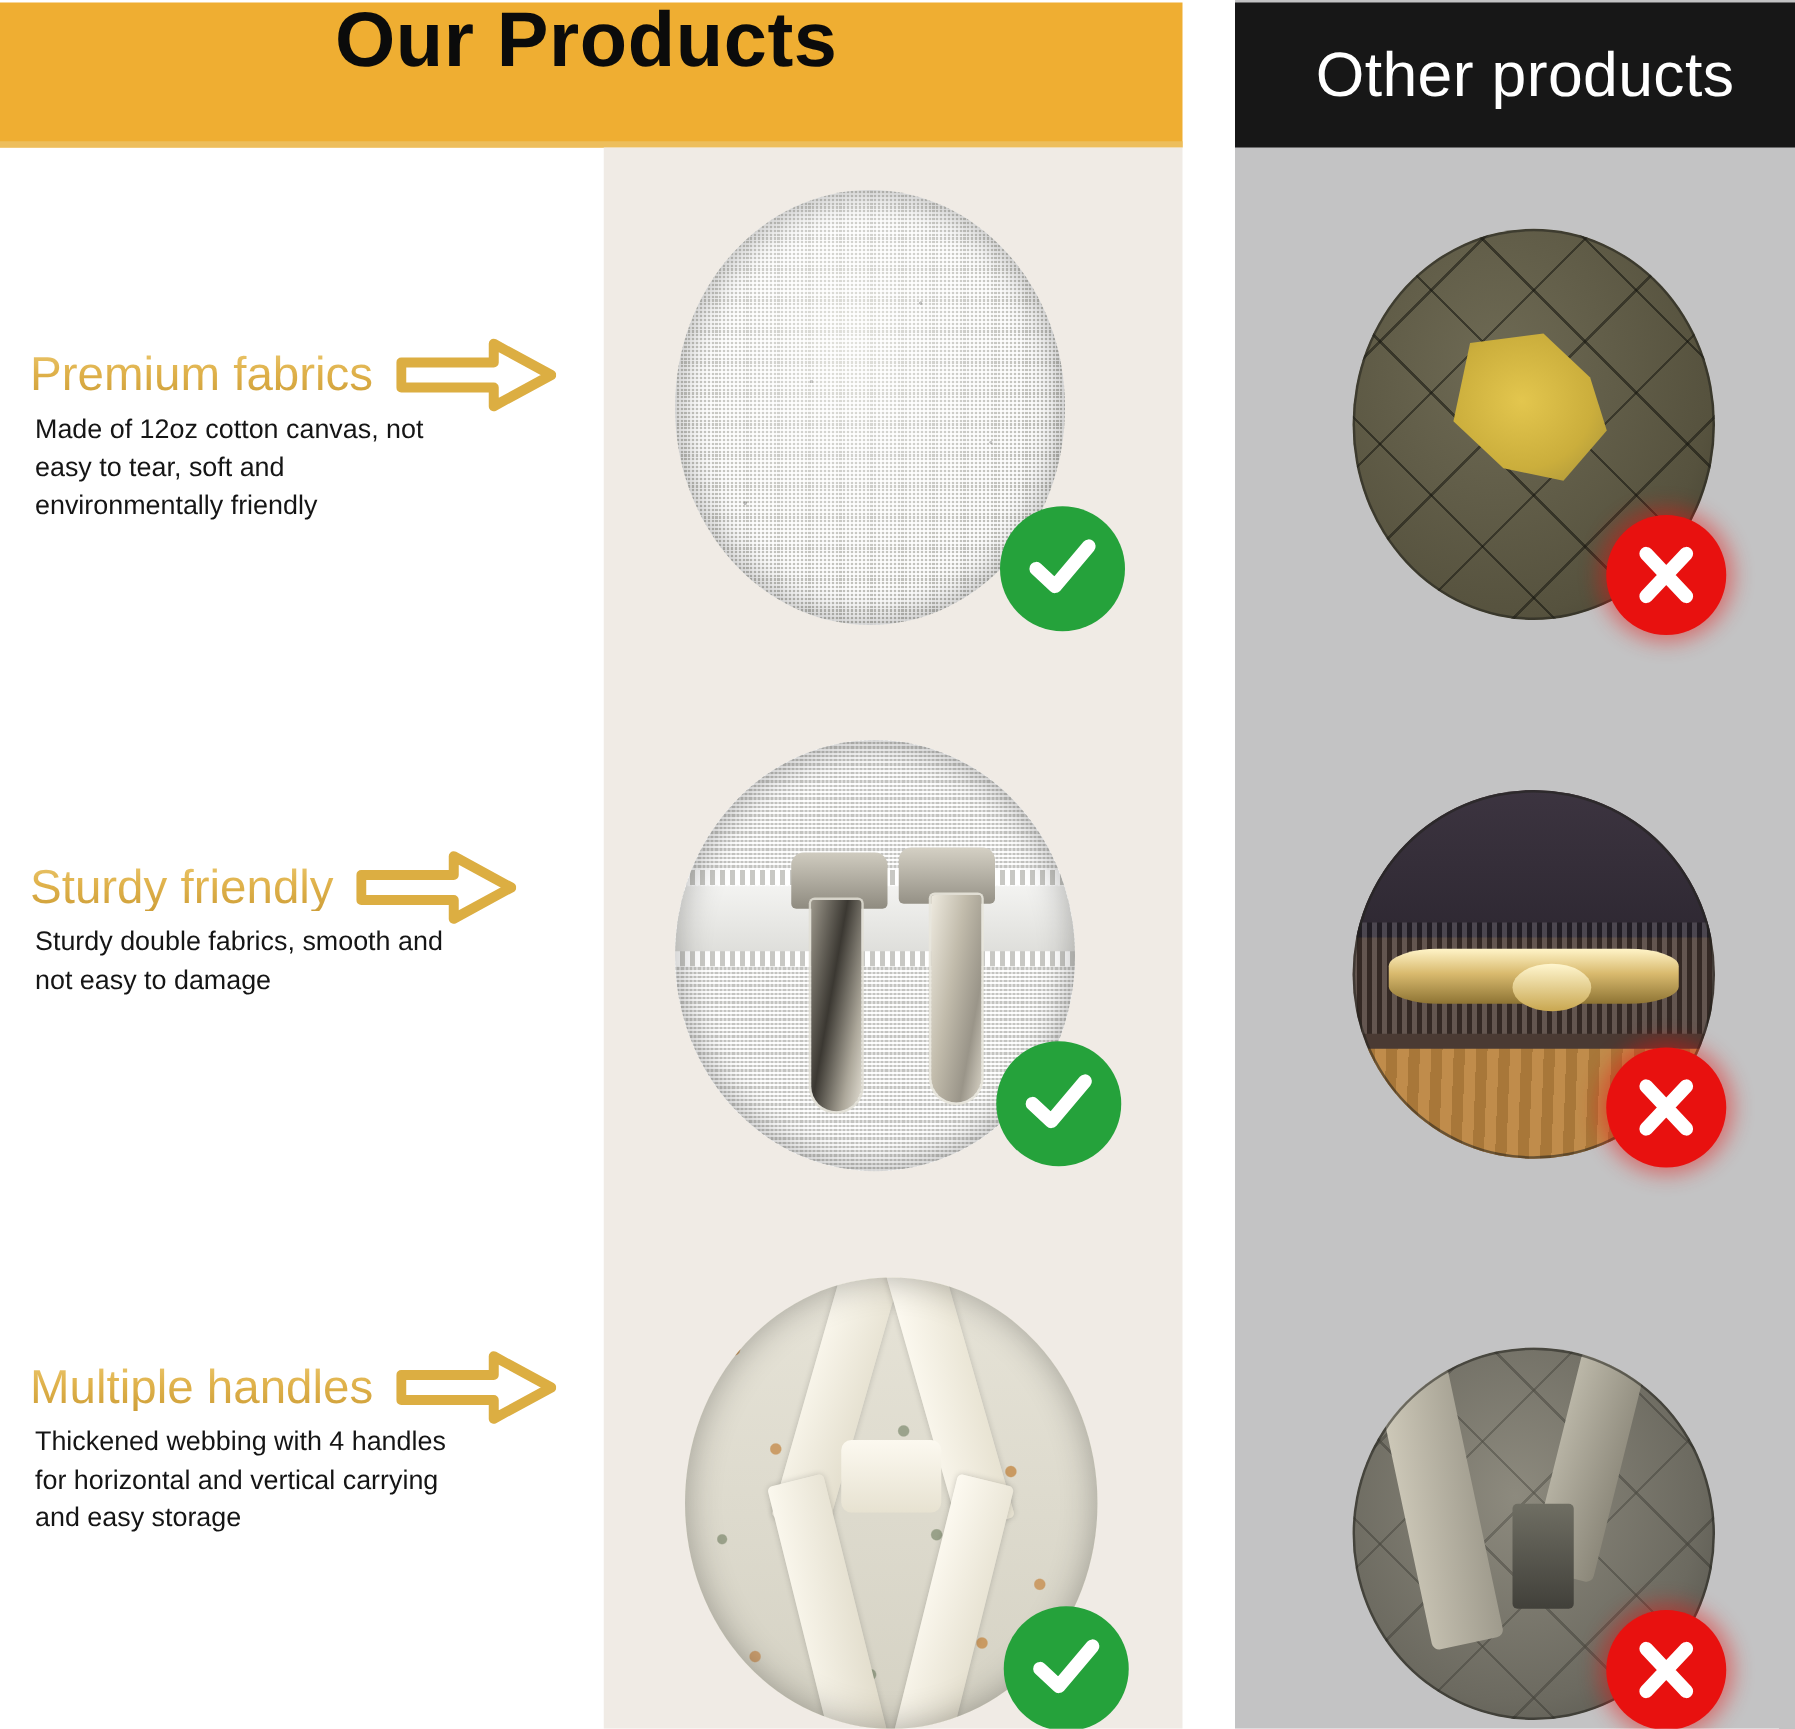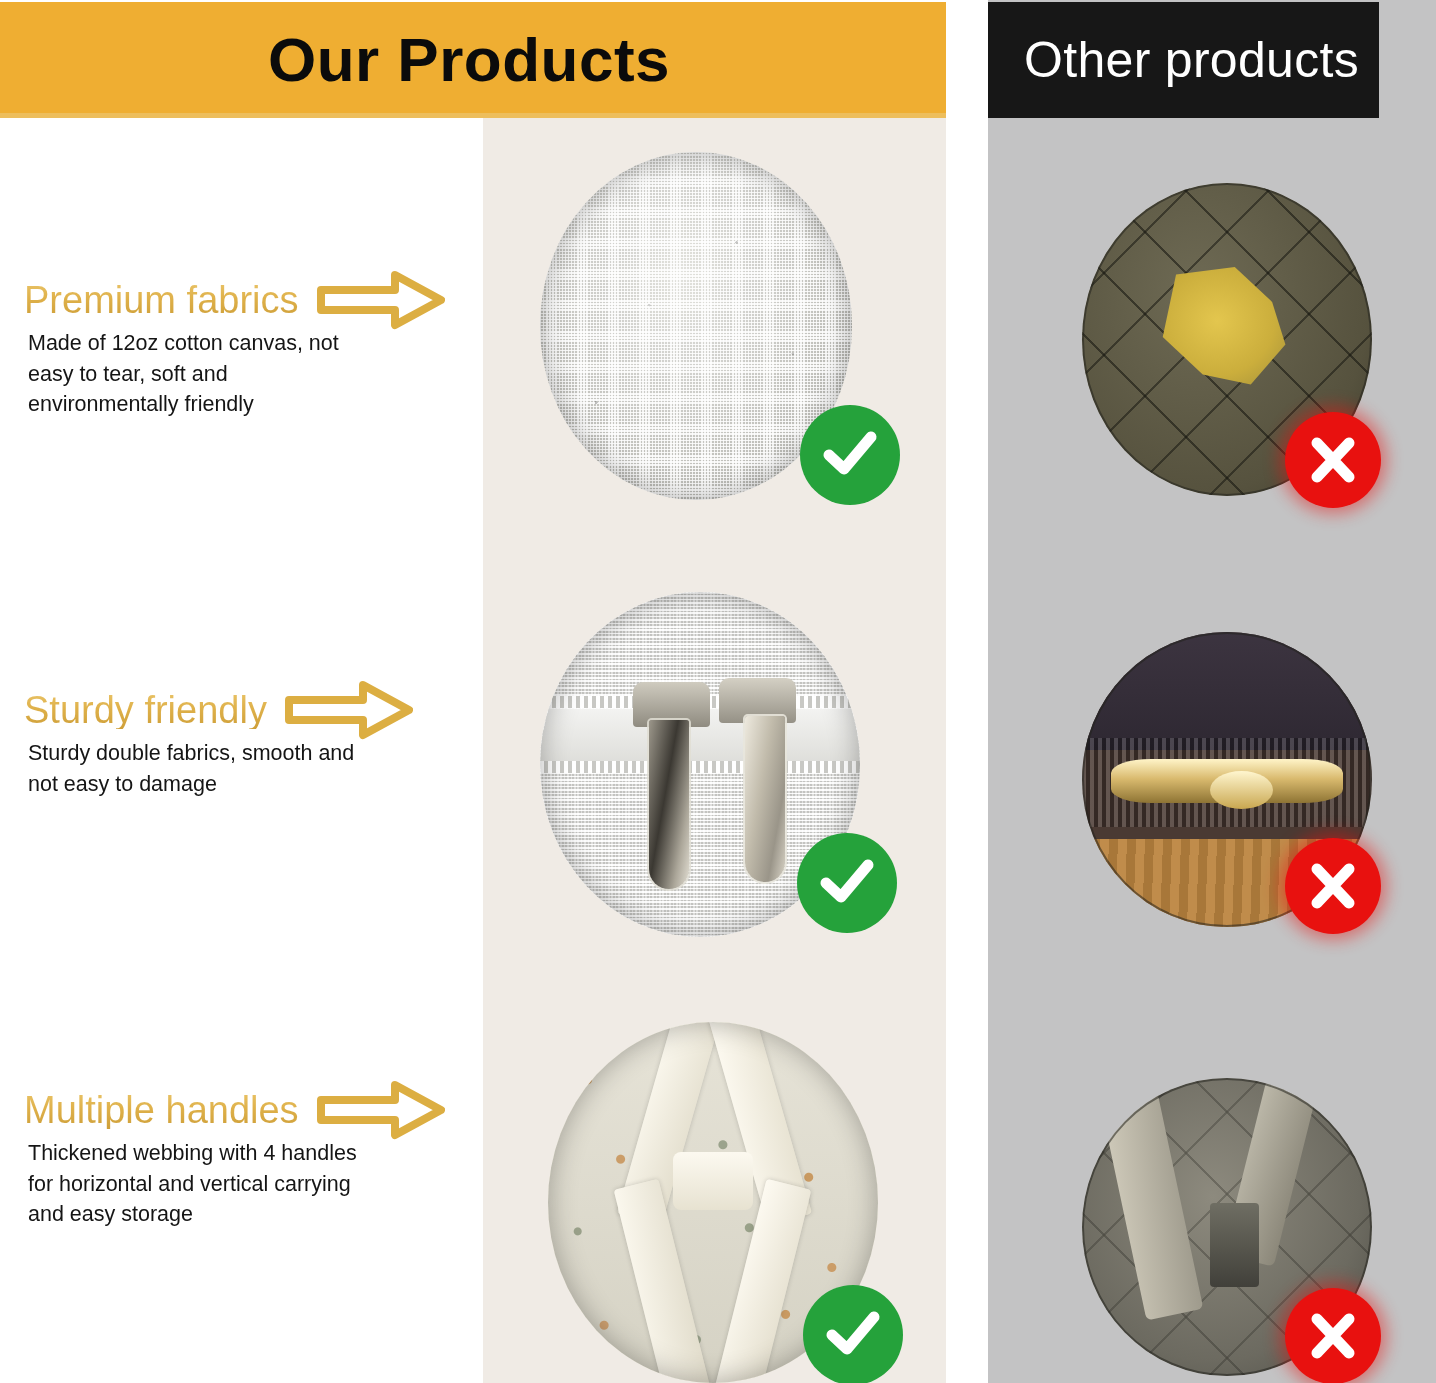--- a/index.html
+++ b/index.html
@@ -12,21 +12,21 @@
   .page{ position:relative; width:1436px; height:1383px; background:#fff; }
 
   
   .left-panel{
     position:absolute; left:0; top:0; width:946px; height:1383px;
     background:#ffffff;
   }
   .left-header{
     position:absolute; left:0; top:2px; width:946px; height:116px;
     background:#EFAE32;
-    display:flex; align-items:center; justify-content:center;
+    display:flex; align-items:flex-start; justify-content:center;
   }
   .left-header::after{
     content:""; position:absolute; left:0; bottom:0; width:100%; height:5px;
     background:#EDBE5C;
   }
   .left-header-title{
     font-size:62px; font-weight:700; color:#0b0b0b;
     letter-spacing:.5px; line-height:1; position:relative; z-index:2;
     transform:translateX(-4px);
   }
@@ -59,21 +59,21 @@
     padding-left:28px; padding-right:34px;
     font-size:21.5px; line-height:1.42; color:#151515; font-weight:400;
   }
 
   
   .right-panel{
     position:absolute; left:988px; top:0; width:448px; height:1383px;
     background:#C3C3C4;
   }
   .right-header{
-    position:absolute; left:0; top:2px; width:391px; height:116px;
+    position:absolute; left:0; top:2px; width:448px; height:116px;
     background:#171717;
     display:flex; align-items:center; justify-content:center;
   }
   .right-header-title{
     font-size:50px; font-weight:400; color:#ffffff; line-height:1;
     letter-spacing:.3px; transform:translateX(8px);
   }
 
   
   .photo{

